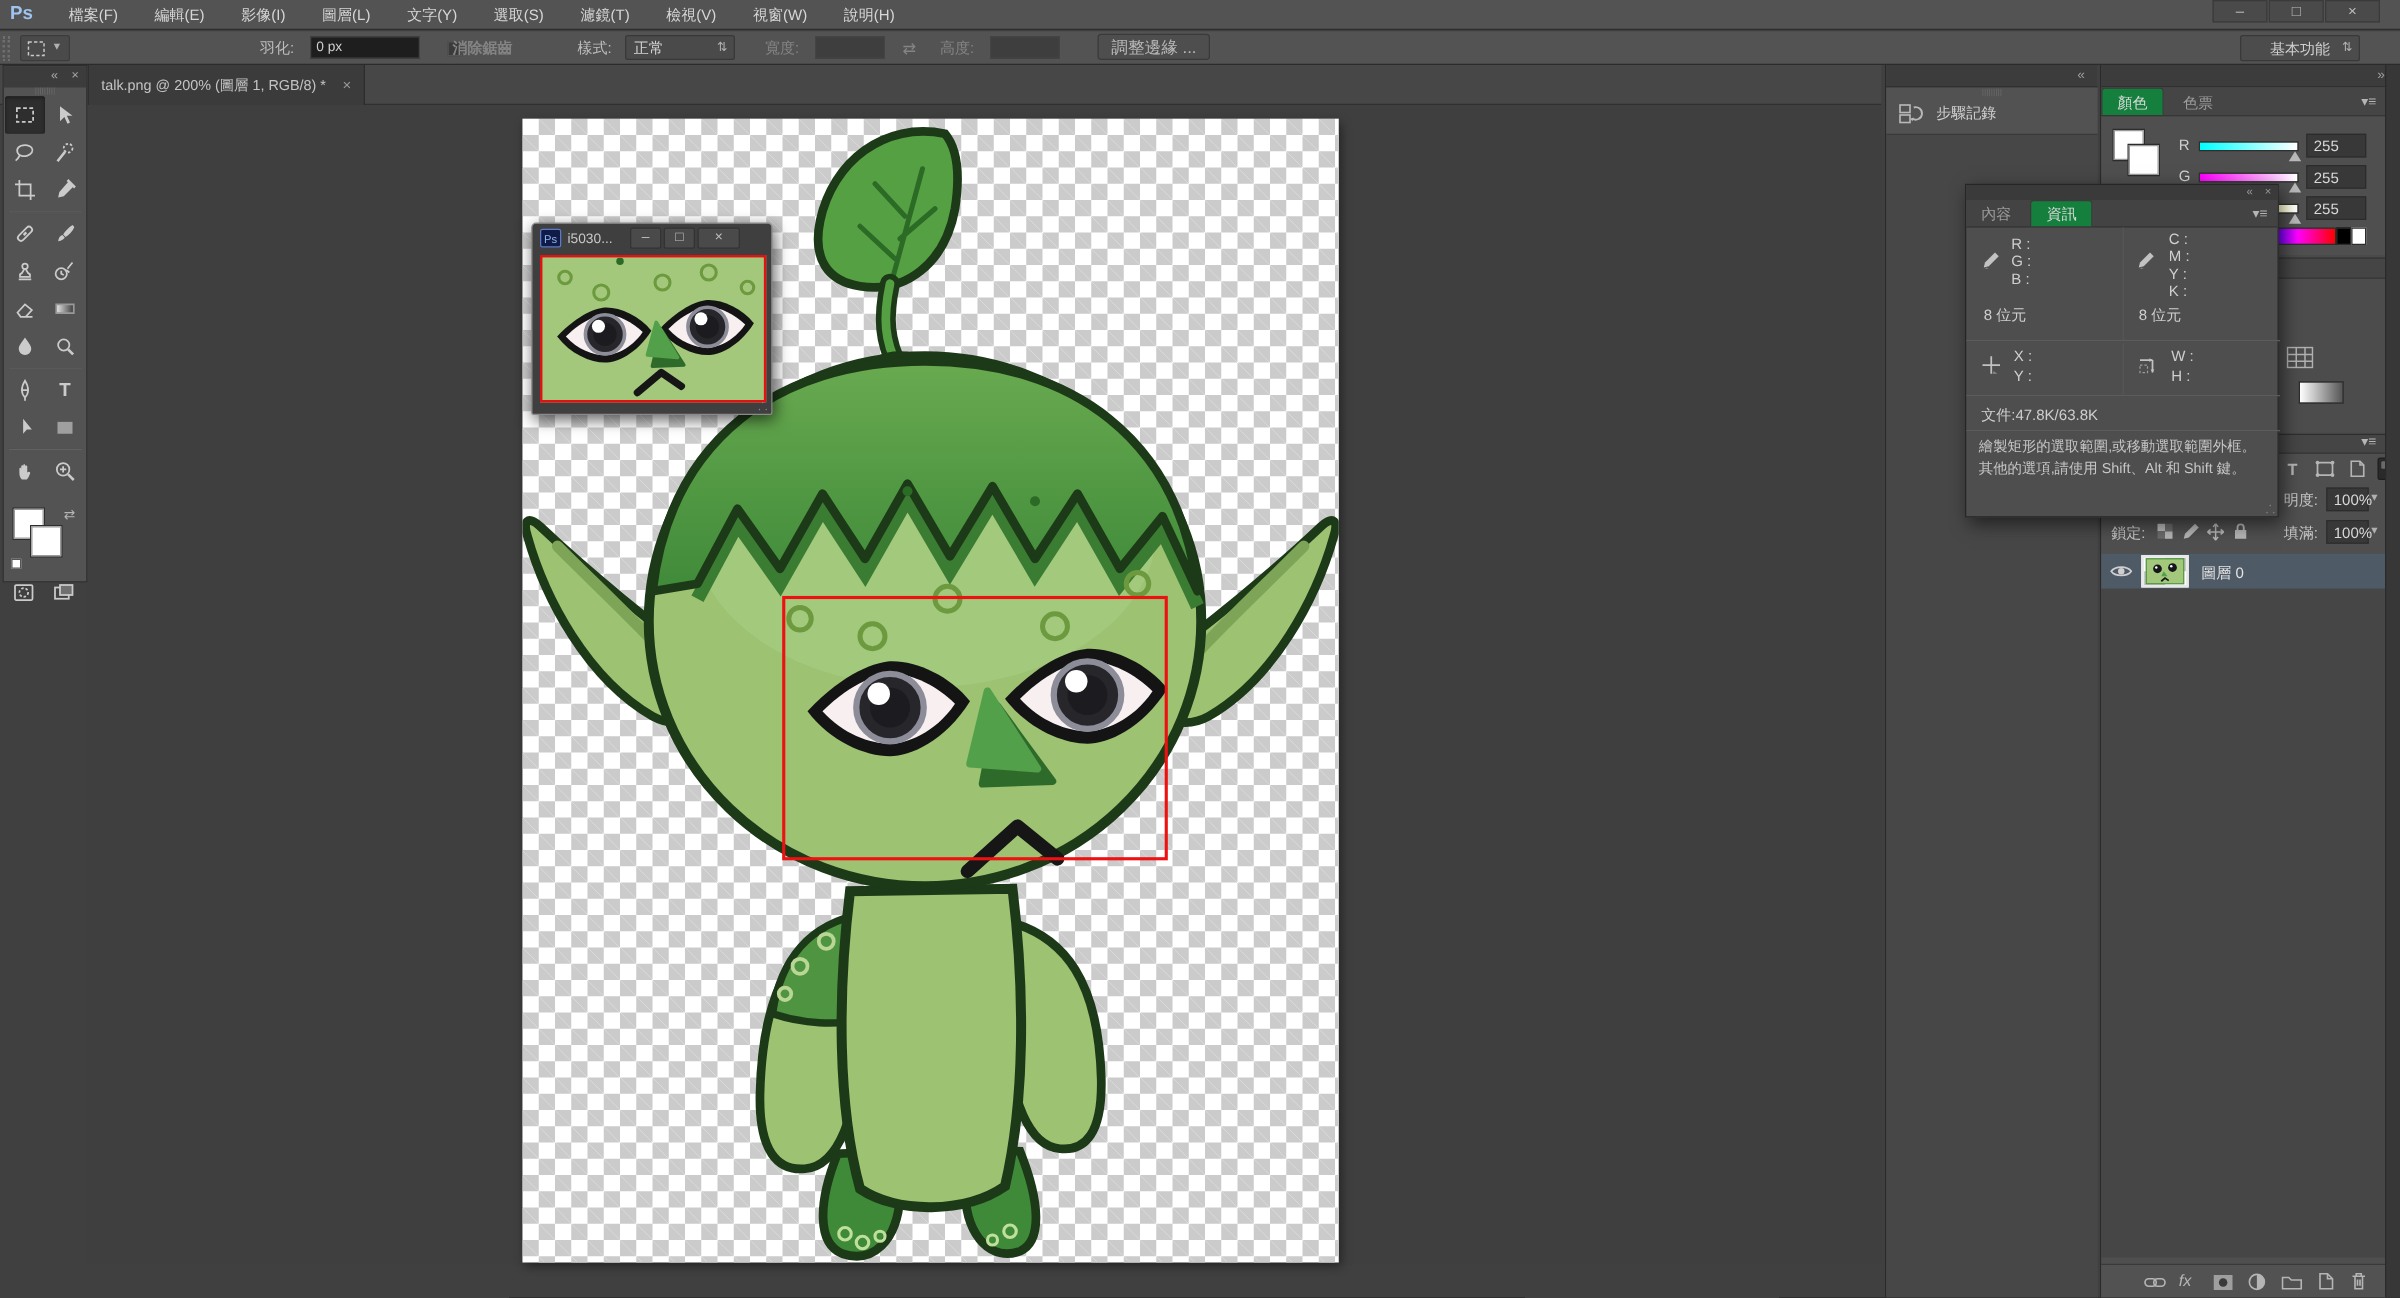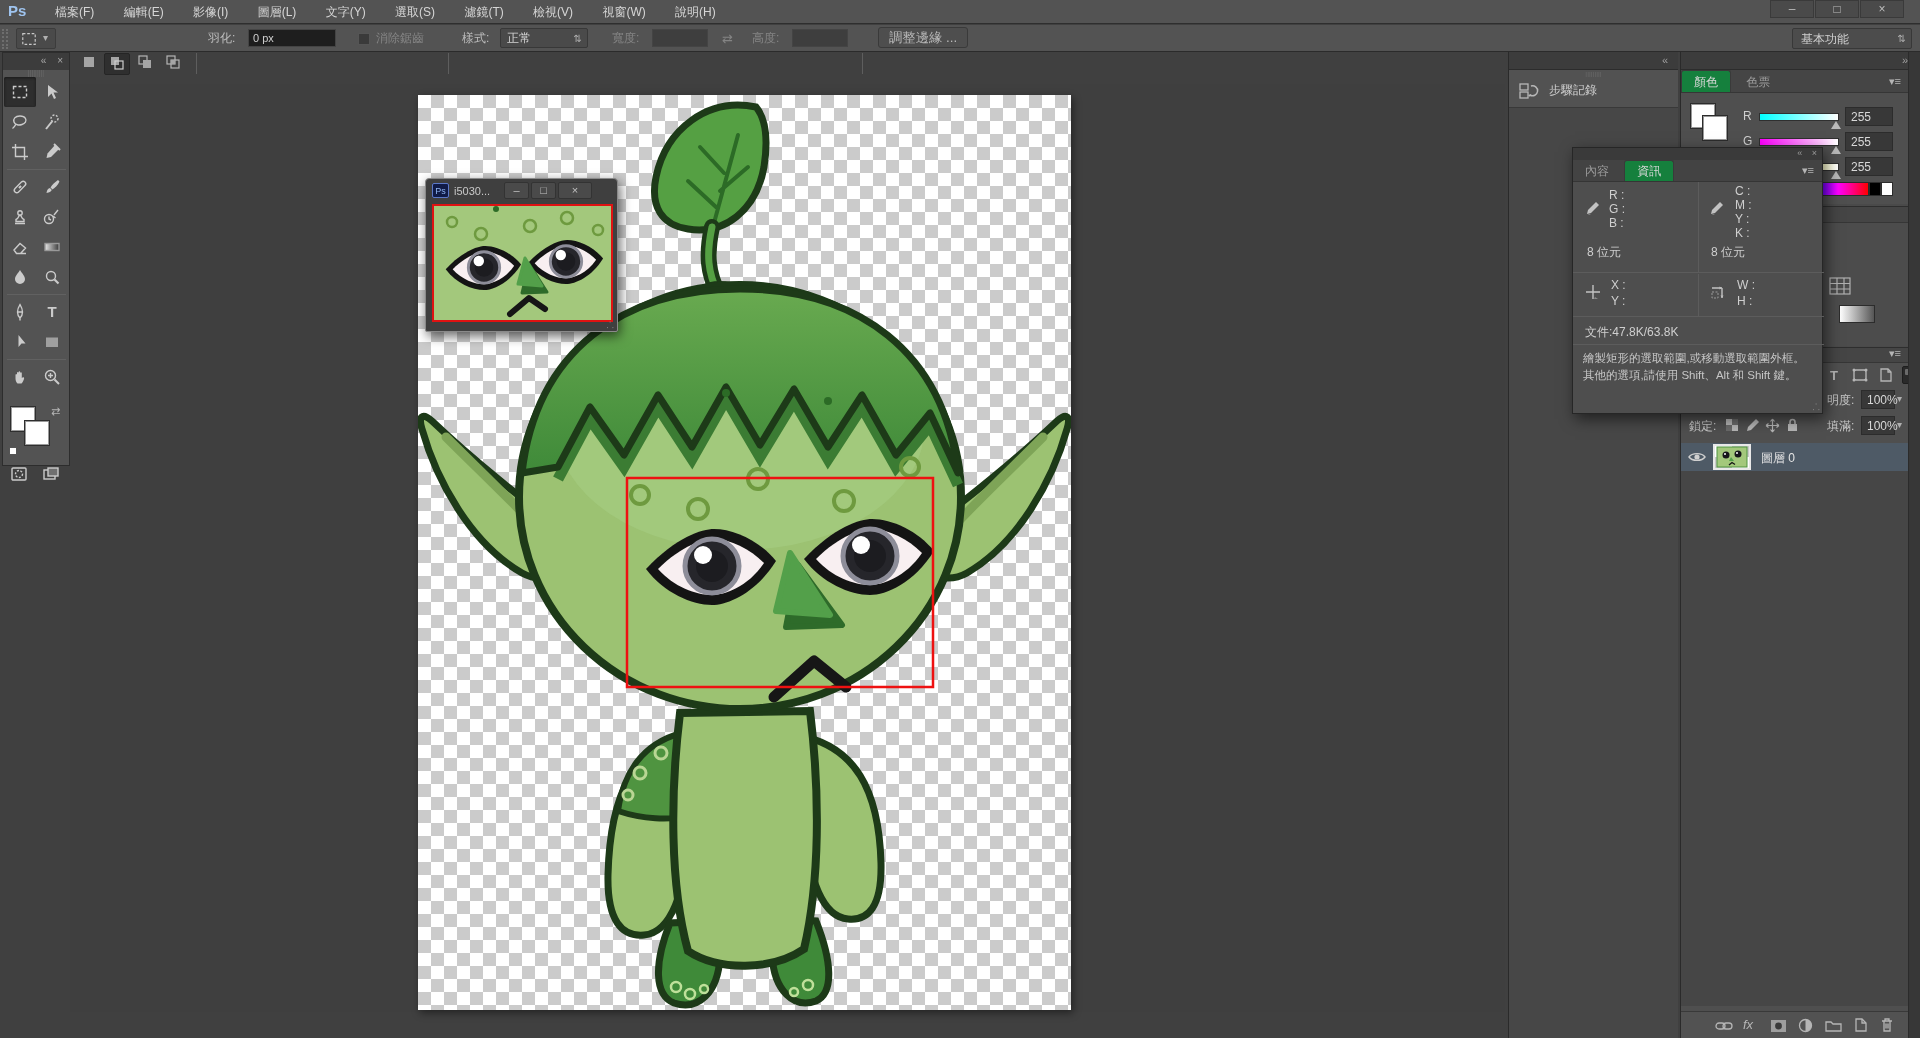--- a/index.html
+++ b/index.html
@@ -145,40 +145,46 @@
       <svg width="18" height="18" viewBox="0 0 18 18">
           <rect x="3" y="3" width="8" height="8" fill="none" stroke="#b5b5b5" stroke-width="1.2"></rect>
           <rect x="7" y="7" width="8" height="8" fill="none" stroke="#b5b5b5" stroke-width="1.2"></rect>
           <rect x="7" y="7" width="4" height="4" fill="#a5a5a5"></rect>
         </svg>
     </div>
     <div class="abs opt-sep" style="left:196px;"></div>
     <span class="abs opt-label" style="left:208px;top:0;">羽化:</span>
     <input class="abs opt-input" style="left: 248px; top: 4px; width: 88px;" value="0 px">
     <span class="abs checkbox" style="left:358px;top:8px;"></span>
-    <span class="abs opt-label dim" style="left:376px;top:0;">消除鋸齒</span>
+    <span class="abs opt-label dim" style="left:362px;top:0;font-weight:bold;">消除鋸齒</span>
     <div class="abs opt-sep" style="left:448px;"></div>
     <span class="abs opt-label" style="left:462px;top:0;">樣式:</span>
     <div class="abs dropdown" style="left:500px;top:3px;width:88px;">
       <span>正常</span>
       <span class="abs dd-arrow" style="right:5px;top:0;">⇅</span>
     </div>
     <span class="abs opt-label dim" style="left:612px;top:0;">寬度:</span>
     <input class="abs opt-input" style="left: 652px; top: 4px; width: 56px; background: rgb(62, 62, 62);">
     <span class="abs opt-label dim" style="left:722px;top:0;font-size:13px;">⇄</span>
     <span class="abs opt-label dim" style="left:752px;top:0;">高度:</span>
     <input class="abs opt-input" style="left: 792px; top: 4px; width: 56px; background: rgb(62, 62, 62);">
     <div class="abs opt-sep" style="left:862px;"></div>
     <button class="abs refine-btn" style="left:878px;top:2px;">調整邊緣 ...</button>
-    <div class="abs workspace-btn" style="left:1792px;top:3px;width:120px;">
+    <div class="abs workspace-btn" style="left:1792px;top:3px;width:96px;text-align:center;">
       <span>基本功能</span>
       <span class="abs dd-arrow" style="right:5px;top:0;">⇅</span>
     </div>
   </div>
 
+  <div class="abs tabbar">
+    <div class="abs doc-tab">
+      <span>talk.png @ 200% (圖層 1, RGB/8) *</span>
+      <span class="tab-close">×</span>
+    </div>
+  </div>
 
   <div class="abs toolspanel">
     <div class="panel-minihdr">
       <span>«</span>
       <span style="margin-left:6px;">×</span>
     </div>
     <div class="grip-h">|||||||||</div>
     <div class="tools-grid">
       <div class="tool active">
           <svg width="20" height="20" viewBox="0 0 20 20">

